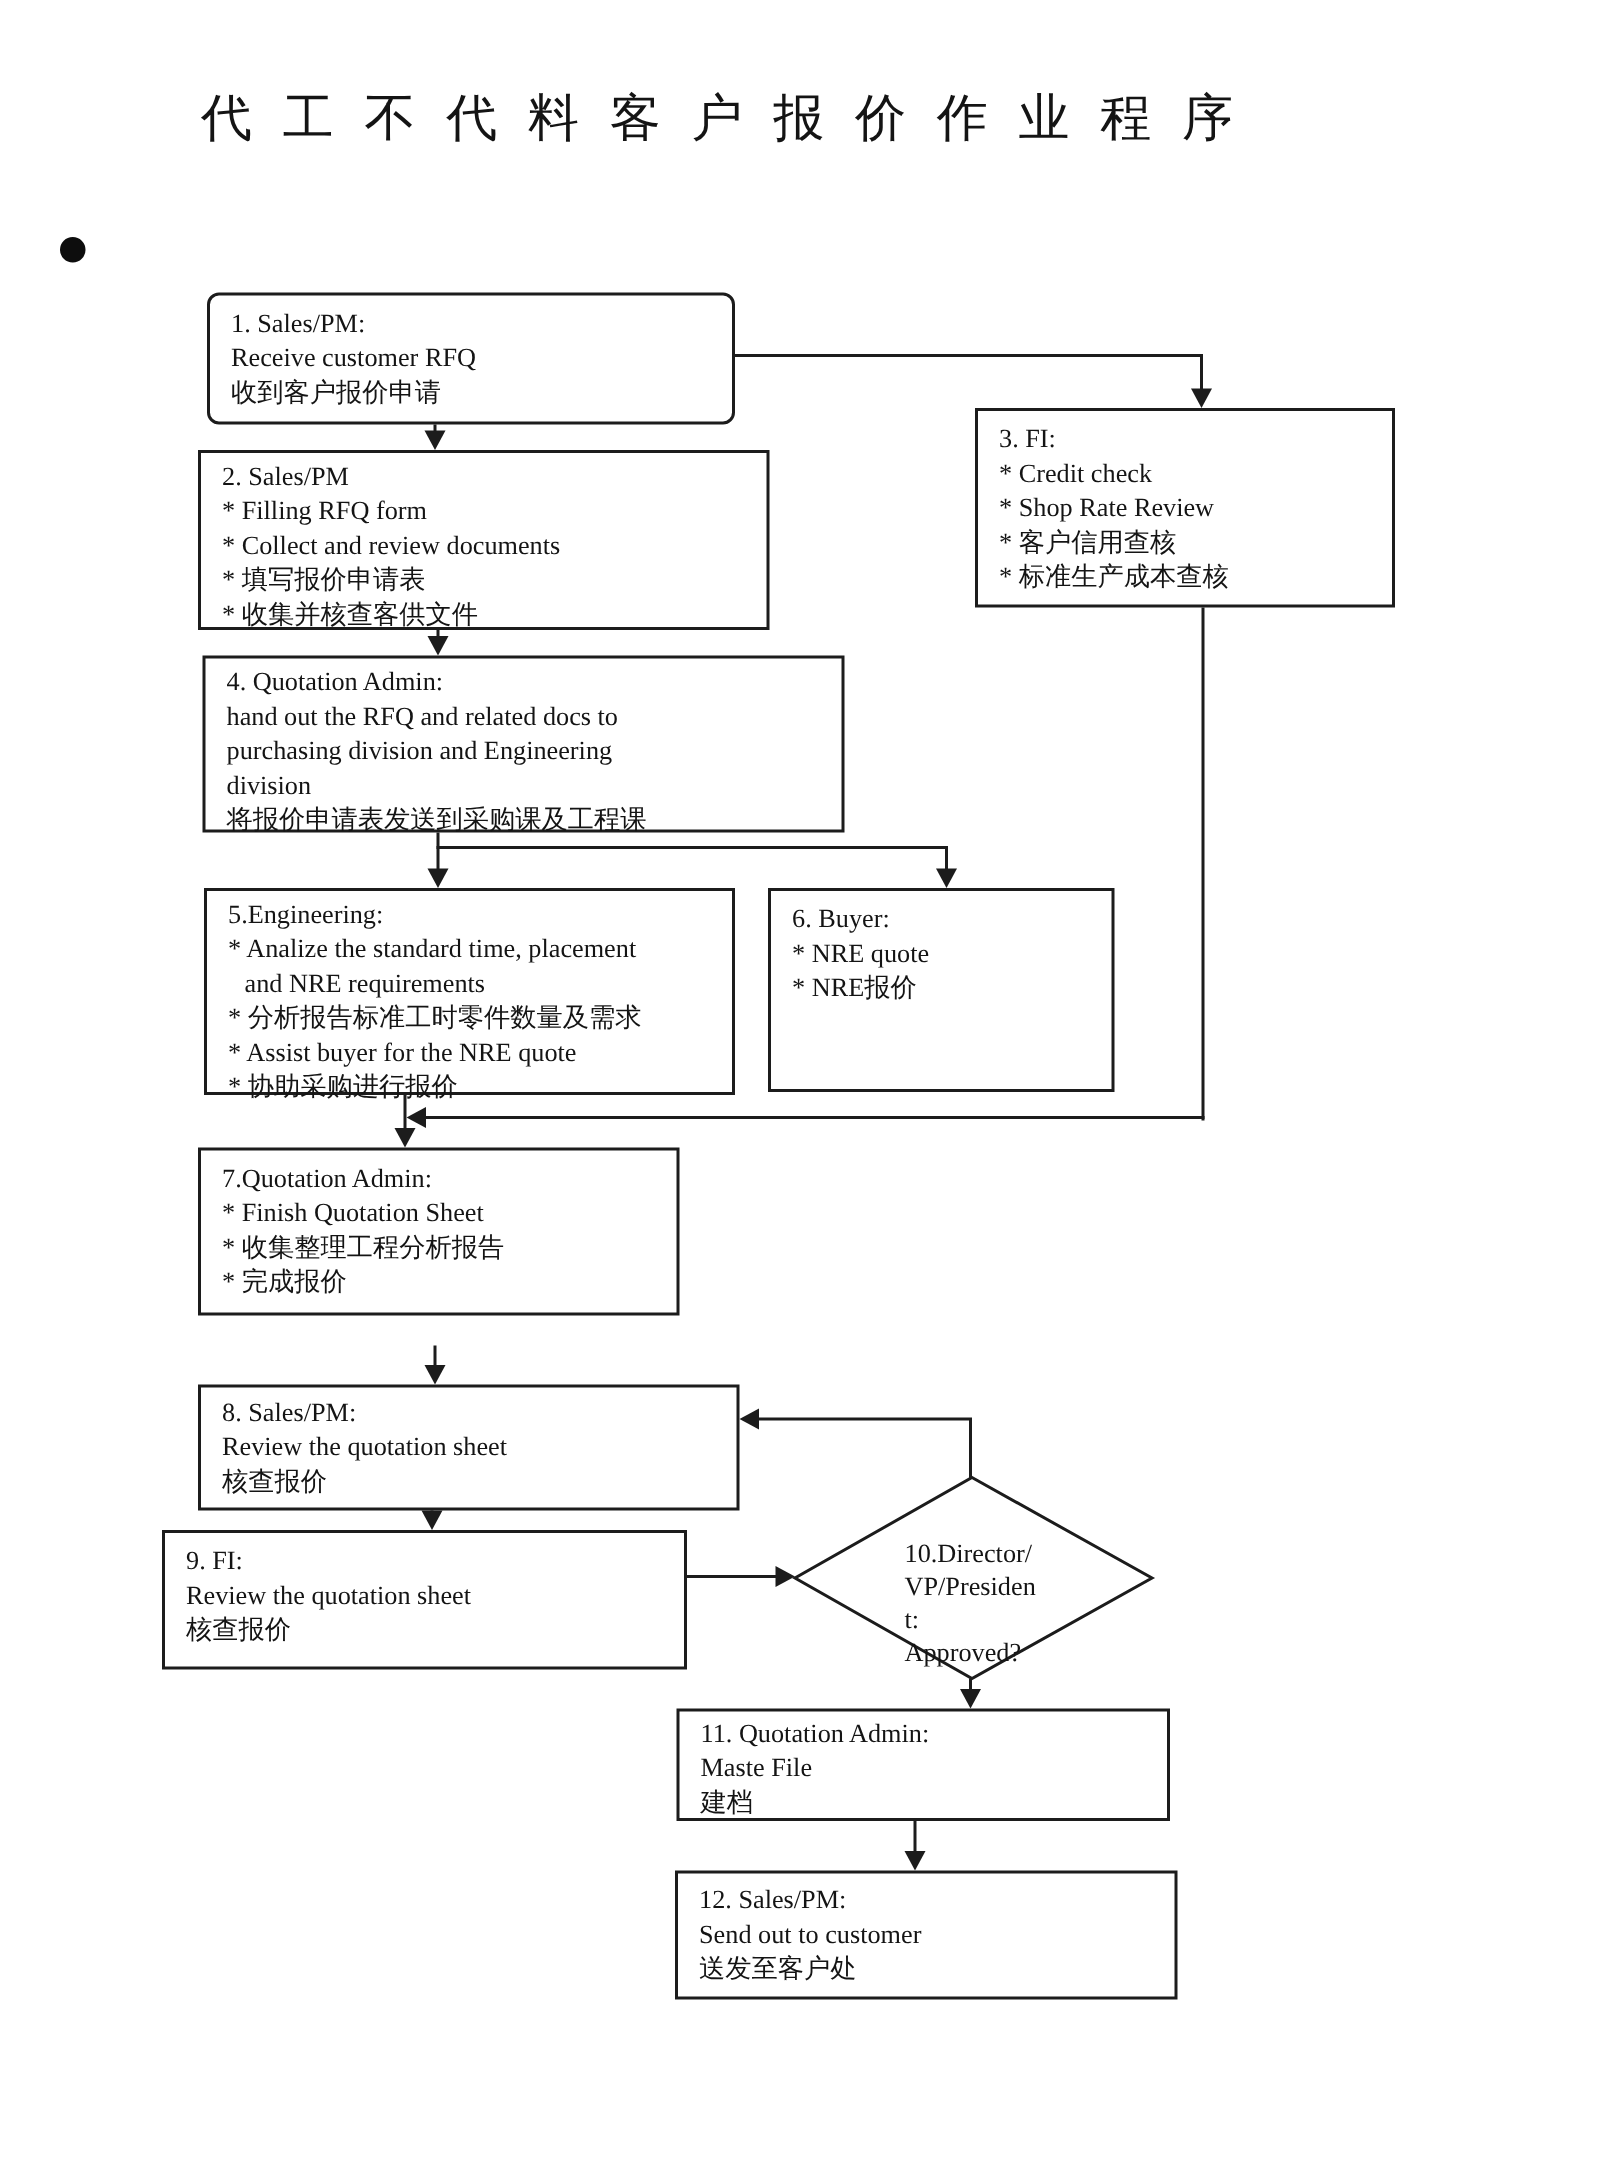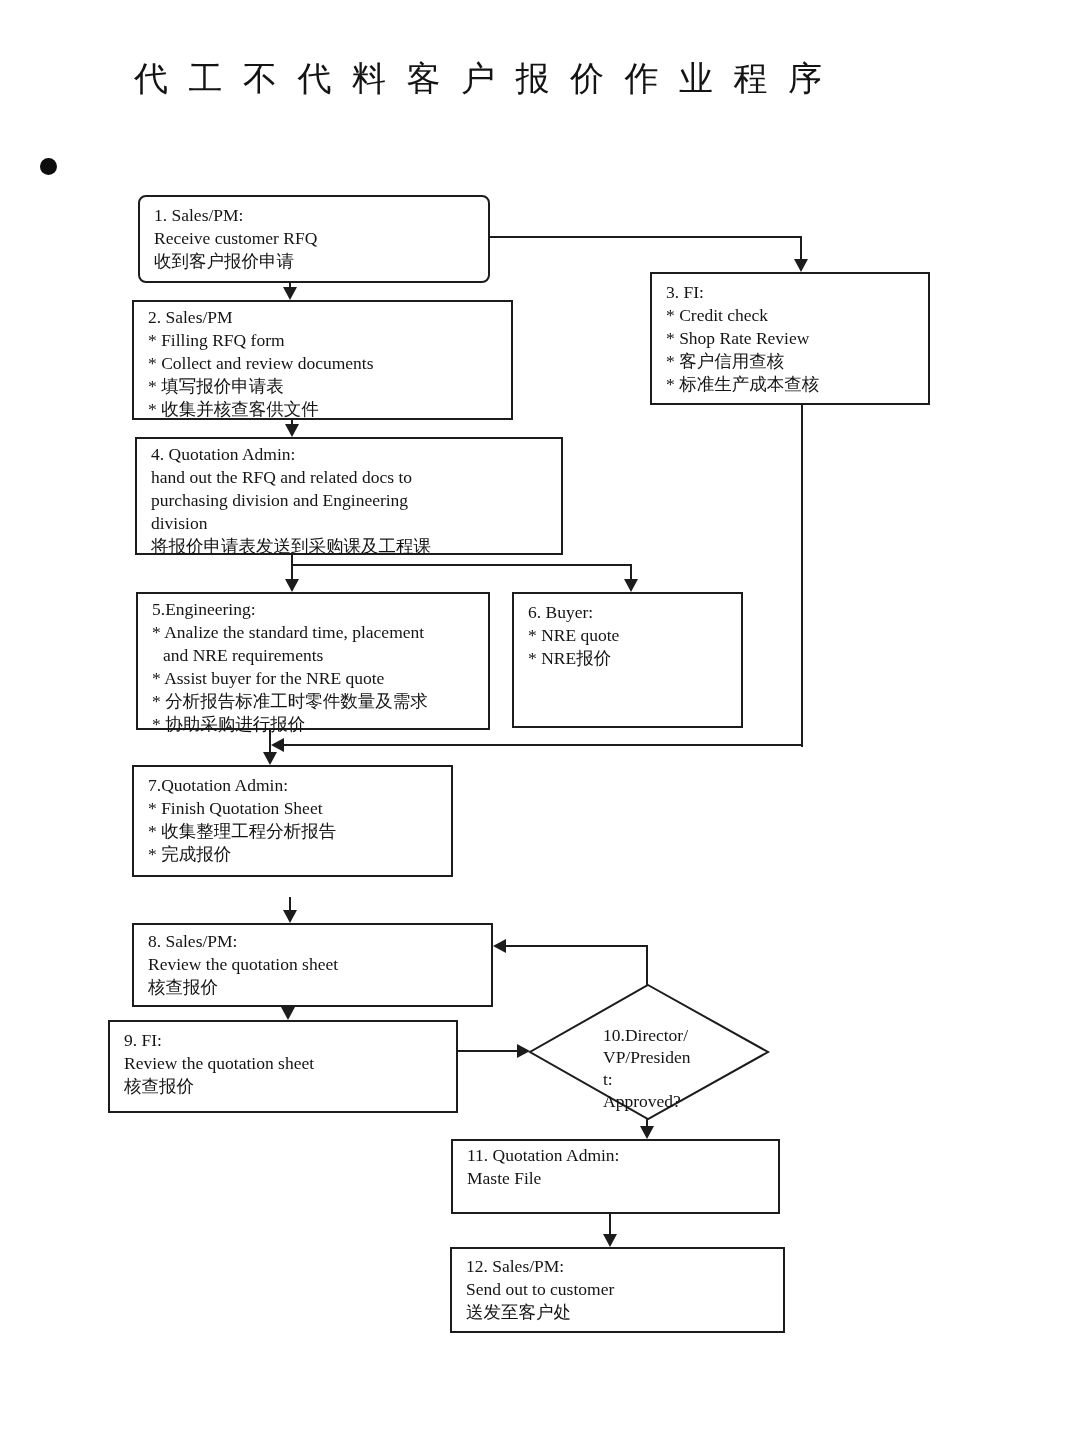--- a/index.html
+++ b/index.html
@@ -72,22 +72,22 @@
     <div class="tl">hand out the RFQ and related docs to</div>
     <div class="tl">purchasing division and Engineering</div>
     <div class="tl">division</div>
     <div class="tl">将报价申请表发送到采购课及工程课</div>
   </div>
 
   <div class="node" style="left:136px;top:592px;width:354px;height:138px;padding-top:4px;">
     <div class="tl">5.Engineering:</div>
     <div class="tl">* Analize the standard time, placement</div>
     <div class="tl indent">and NRE requirements</div>
+    <div class="tl">* 分析报告标准工时零件数量及需求</div>
     <div class="tl">* Assist buyer for the NRE quote</div>
-    <div class="tl">* 分析报告标准工时零件数量及需求</div>
     <div class="tl">* 协助采购进行报价</div>
   </div>
 
   <div class="node" style="left:512px;top:592px;width:231px;height:136px;">
     <div class="tl">6. Buyer:</div>
     <div class="tl">* NRE quote</div>
     <div class="tl">* NRE报价</div>
   </div>
 
   <div class="node" style="left:132px;top:765px;width:321px;height:112px;">
@@ -115,20 +115,21 @@
   <div class="diamond-text">
     <div>10.Director/</div>
     <div>VP/Presiden</div>
     <div>t:</div>
     <div>Approved?</div>
   </div>
 
   <div class="node" style="left:451px;top:1139px;width:329px;height:75px;padding-top:3px;">
     <div class="tl">11. Quotation Admin:</div>
     <div class="tl">Maste File</div>
+    <div class="tl">建档</div>
   </div>
 
   <div class="node" style="left:450px;top:1247px;width:335px;height:86px;padding-top:6px;">
     <div class="tl">12. Sales/PM:</div>
     <div class="tl">Send out to customer</div>
     <div class="tl">送发至客户处</div>
   </div>
 
   <div class="line-v" style="left:289px;top:283px;height:12px;"></div>
   <div class="arrow a-down" style="left:283px;top:287px;"></div>

